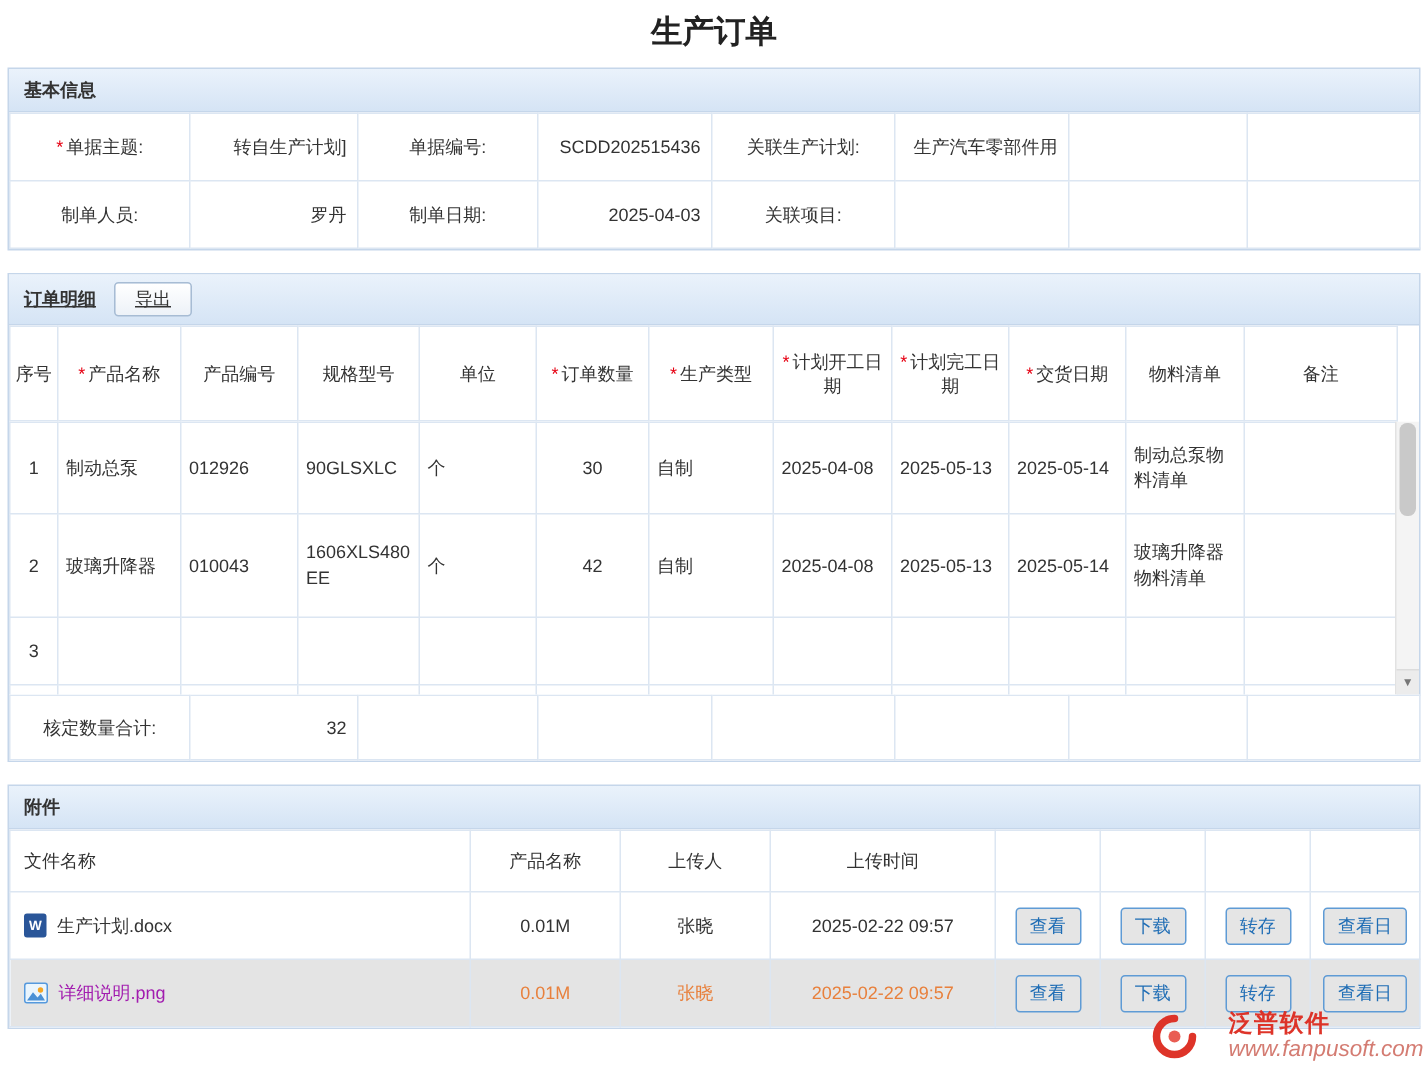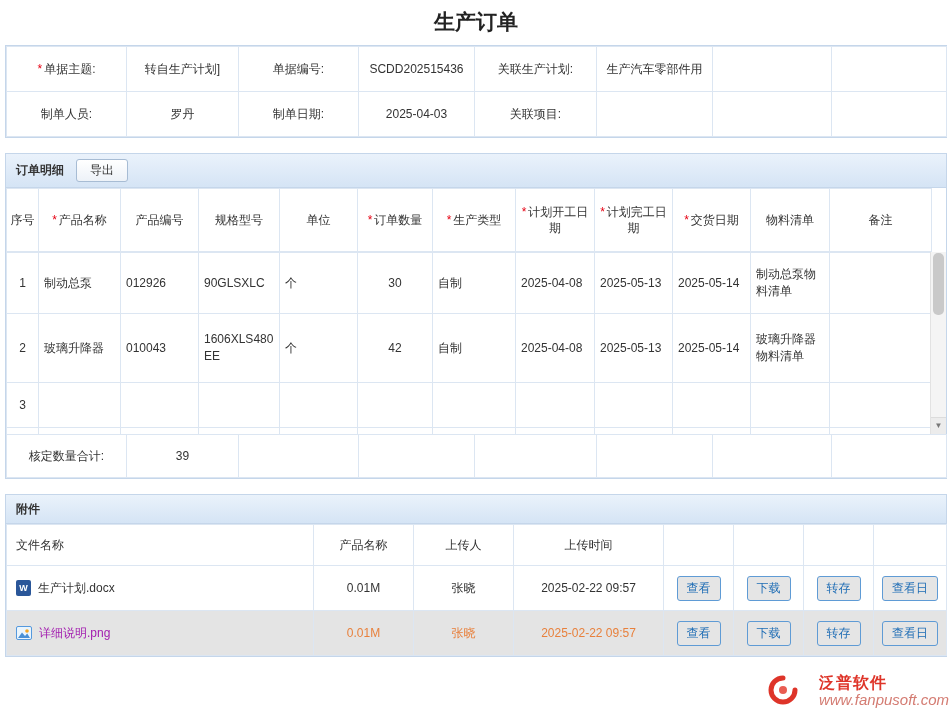--- a/index.html
+++ b/index.html
@@ -12,30 +12,30 @@
     text-align:center;font-size:21px;font-weight:bold;color:#222;
     padding:10px 0 11px;line-height:24px;
   }
   .section{margin:0 5px 15px;border:1px solid #c5d6ea;background:#fff;}
   .section-header{
     background:linear-gradient(#eaf2fb,#d5e4f5);
     border-bottom:1px solid #c5d6ea;
     padding:0 10px;height:28px;display:flex;align-items:center;gap:12px;
     font-weight:bold;color:#333;
   }
-  .section-header.tall{height:33px;}
+  .section-header.tall{height:33px;text-decoration:underline;}
   table{border-collapse:collapse;table-layout:fixed;background:#fff;}
   td,th{border:1px solid #dce6f2;overflow:hidden;font-weight:normal;}
   .req{color:#e60012;margin-right:2px;}
 
   
   .info-table{width:100%;}
   .info-table td{height:40px;padding:2px 7px;}
   td.label{text-align:center;color:#333;white-space:nowrap;}
-  td.value{text-align:center;}
+  td.value{text-align:right;}
 
   
   .export-btn{
     height:23px;padding:0 13px;border:1px solid #a7bcd4;border-radius:3px;
     background:linear-gradient(#ffffff,#edf2f8);color:#333;font-size:12px;
     font-family:inherit;cursor:pointer;line-height:21px;
   }
   .detail-table{width:925px;}
   .detail-table th{
     height:56px;padding:3px 3px;text-align:center;vertical-align:middle;
@@ -84,32 +84,35 @@
   tr.hl td.file .fname{color:#a21caf;}
   .action-btn{
     display:inline-block;min-width:28px;padding:3px 9px;margin:0 1px;
     border:1px solid #5f9bd5;border-radius:3px;background:#e5e5e5;
     color:#1f6db5;font-size:12px;font-family:inherit;cursor:pointer;
     white-space:nowrap;
   }
   
   .watermark{
     position:absolute;right:3px;bottom:6px;z-index:9;
-    display:flex;gap:20px;pointer-events:none;opacity:.95;
+    display:flex;align-items:center;gap:20px;pointer-events:none;opacity:.95;
   }
   .wm-texts{display:flex;flex-direction:column;line-height:1.1;}
   .wm-brand{color:#dd2a1e;font-weight:bold;font-size:16px;letter-spacing:1px;}
   .wm-url{color:#d2756b;font-size:15px;font-style:italic;}
 </style>
 </head>
 <body>
 
 <div class="page-title">生产订单</div>
 
 <div class="section">
+  <div class="section-header">
+    <span>基本信息</span>
+  </div>
   <table class="info-table">
     <colgroup>
         <col style="width:120px">
         <col style="width:112px">
         <col style="width:120px">
         <col style="width:116px">
         <col style="width:122px">
         <col style="width:116px">
         <col style="width:119px">
         <col style="width:115px">
@@ -266,21 +269,21 @@
         <col style="width:120px">
         <col style="width:116px">
         <col style="width:122px">
         <col style="width:116px">
         <col style="width:119px">
         <col style="width:115px">
       </colgroup>
     <tbody>
         <tr>
       <td class="label">核定数量合计:</td>
-      <td class="value">39</td>
+      <td class="value">32</td>
       <td></td>
       <td></td>
       <td></td>
       <td></td>
       <td></td>
       <td></td>
     </tr>
   </tbody>
     </table>
 </div>

